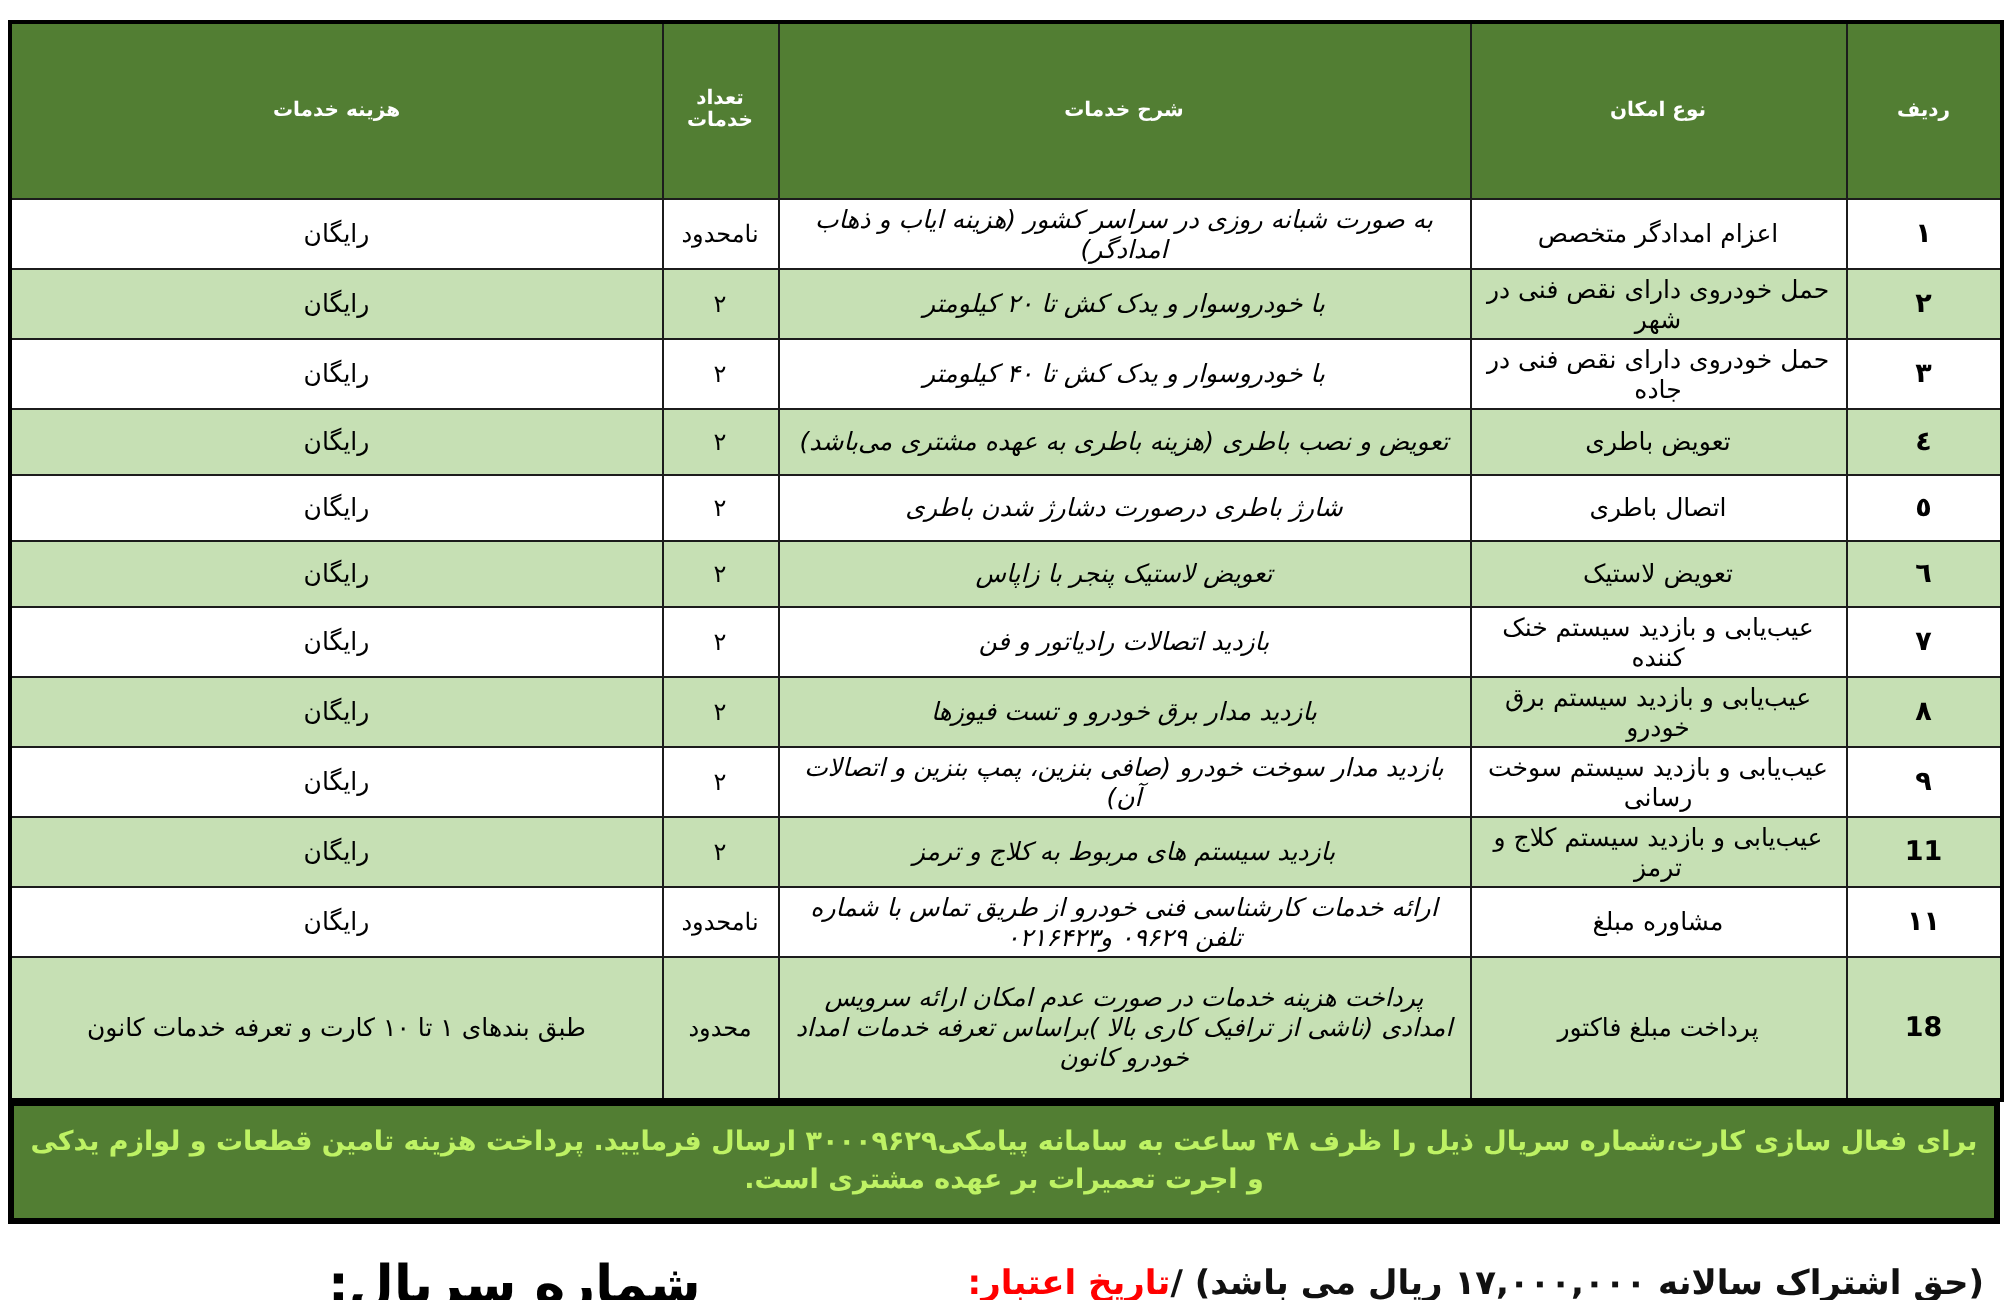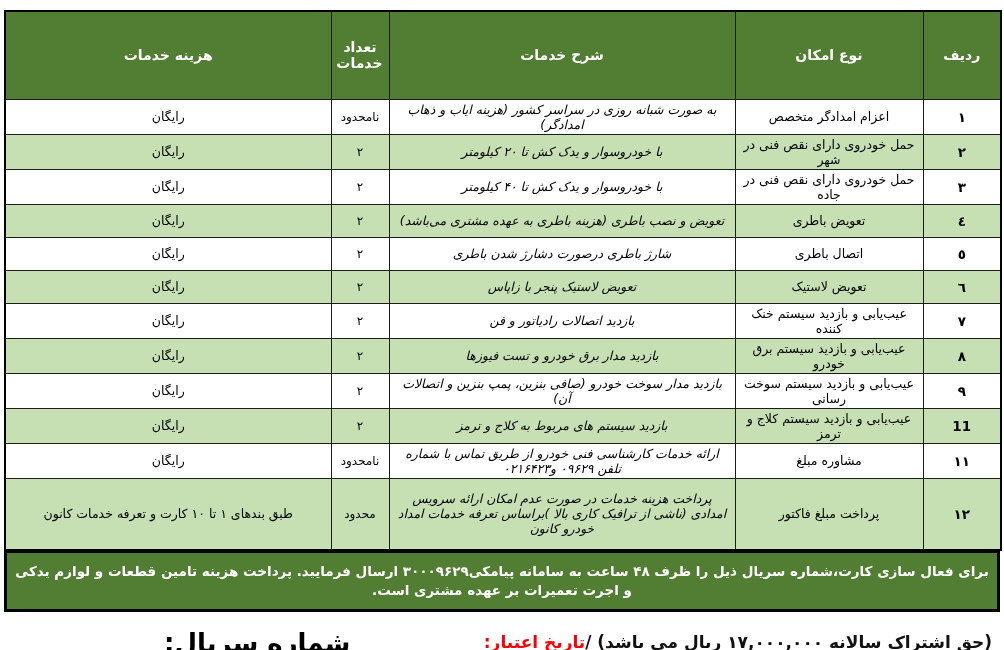--- a/index.html
+++ b/index.html
@@ -18,38 +18,38 @@
     border: 1px solid #1c1c1c;
     text-align: center;
     vertical-align: middle;
     padding: 2px 6px;
     overflow: hidden;
   }
   thead th {
     background: var(--green, #527e33);
     color: #ffffff;
     font-weight: bold;
-    font-size: 14px;
+    font-size: 10px;
     height: 88px;
   }
   tbody tr { height: 33px; }
   tbody tr.tall { height: 72px; }
   tbody tr.green td { background: var(--stripe, #c6e0b4); }
   td.cell-no   { font-weight: bold; font-size: 13.5px; }
   td.cell-type { font-weight: normal; font-size: 12.5px; }
   td.cell-desc { font-size: 12.5px; font-style: italic; }
   td.cell-count{ font-size: 12px; }
   td.cell-cost { font-size: 12.5px; margin-left: 18px; }
 
   .notice {
     width: 996px;
     background: var(--green, #527e33);
     border: 3px solid #000;
     border-top-width: 2px;
-    color: #ffffff;
+    color: #bef264;
     font-weight: bold;
     font-size: 13.5px;
     text-align: center;
     padding: 9px 6px;
     direction: rtl;
     line-height: 1.4;
   }
 
   .footer { position: relative; width: 996px; height: 78px; }
   .subscription-line {
@@ -165,21 +165,21 @@
       <td class="cell-cost">رایگان</td>
     </tr>
         <tr>
       <td class="cell-no">۱۱</td>
       <td class="cell-type">مشاوره مبلغ</td>
       <td class="cell-desc">ارائه خدمات کارشناسی فنی خودرو از طریق تماس با شماره تلفن ۰۹۶۲۹ و۰۲۱۶۴۲۳</td>
       <td class="cell-count">نامحدود</td>
       <td class="cell-cost">رایگان</td>
     </tr>
         <tr class="green tall">
-      <td class="cell-no">۱۲</td>
+      <td class="cell-no">18</td>
       <td class="cell-type">پرداخت مبلغ فاکتور</td>
       <td class="cell-desc">پرداخت هزینه خدمات در صورت عدم امکان ارائه سرویس امدادی (ناشی از ترافیک کاری بالا )براساس تعرفه خدمات امداد خودرو کانون</td>
       <td class="cell-count">محدود</td>
       <td class="cell-cost">طبق بندهای ۱ تا ۱۰ کارت و تعرفه خدمات کانون</td>
     </tr>
       </tbody>
   </table>
 
   <div class="notice">برای فعال سازی کارت،شماره سریال ذیل را ظرف ۴۸ ساعت به سامانه پیامکی۳۰۰۰۹۶۲۹ ارسال فرمایید. پرداخت هزینه تامین قطعات و لوازم یدکی و اجرت تعمیرات بر عهده مشتری است.</div>
 

